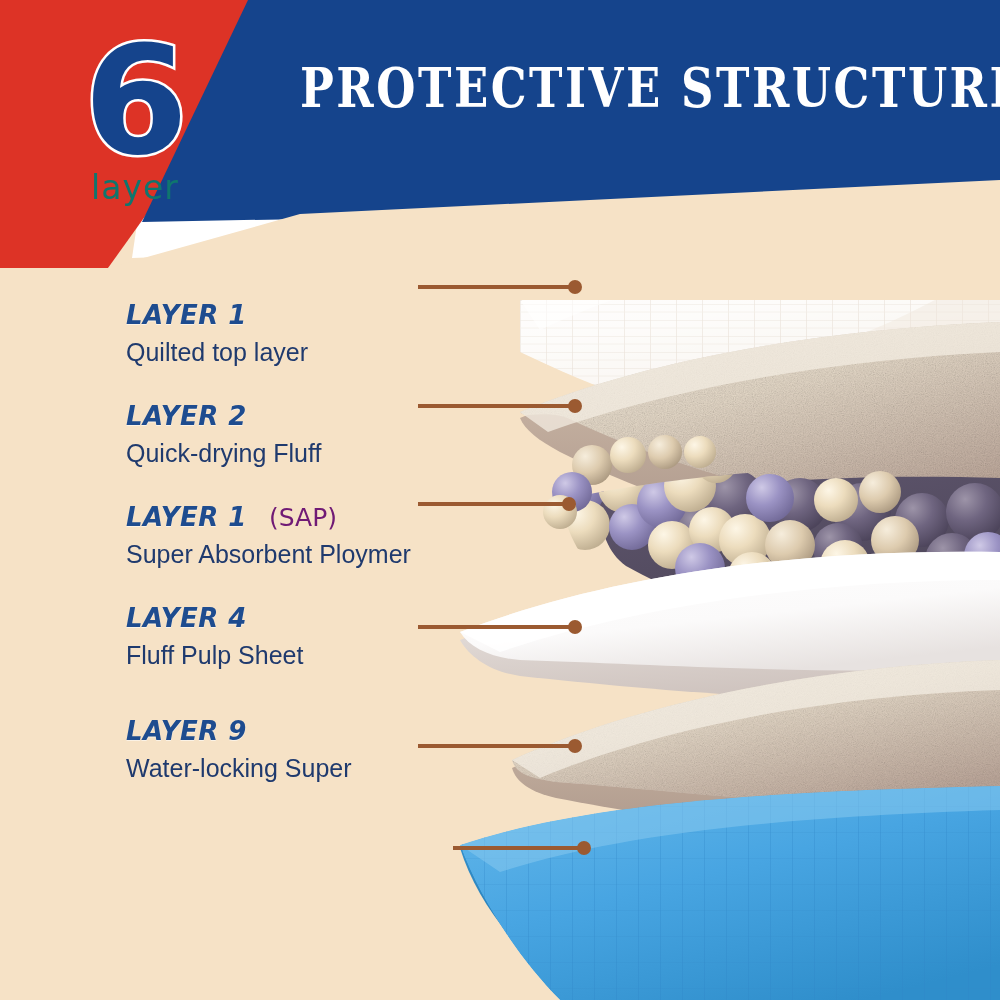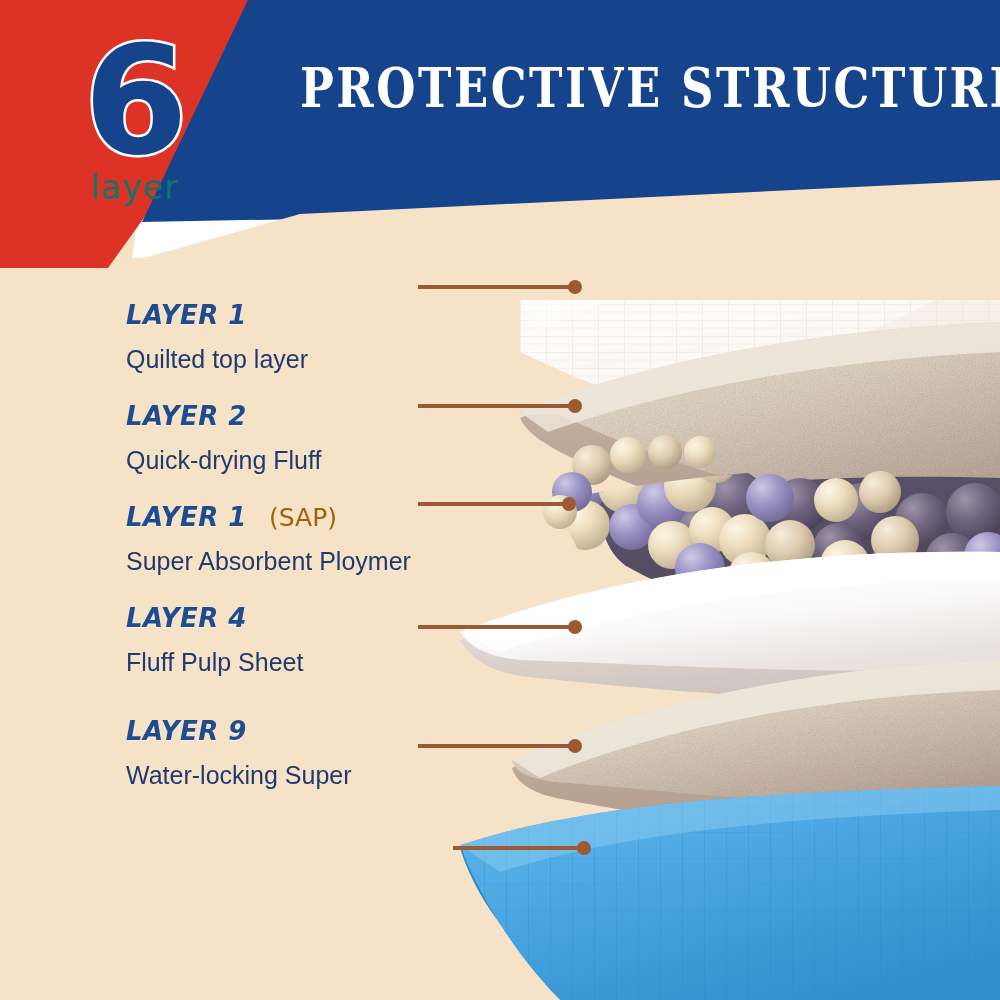--- a/index.html
+++ b/index.html
@@ -82,24 +82,24 @@
     letter-spacing:0.5px;
     text-shadow:0 1px 0 rgba(255,255,255,.55);
     white-space:nowrap;
   }
   .label-head .paren{
     font-weight:normal;font-style:normal;
     font-size:25px;
     margin-left:22px;
     text-shadow:none;
     letter-spacing:0;
-    color:#a16207;
+    color:#701a75;
   }
   .label-desc{
-    margin-top:15px;
+    margin-top:8px;
     font-family:"Liberation Sans",sans-serif;
     font-size:25px;
     color:#1f3a6e;
     white-space:nowrap;
   }
 </style>
 </head>
 <body>
 
 <div id="stage">

